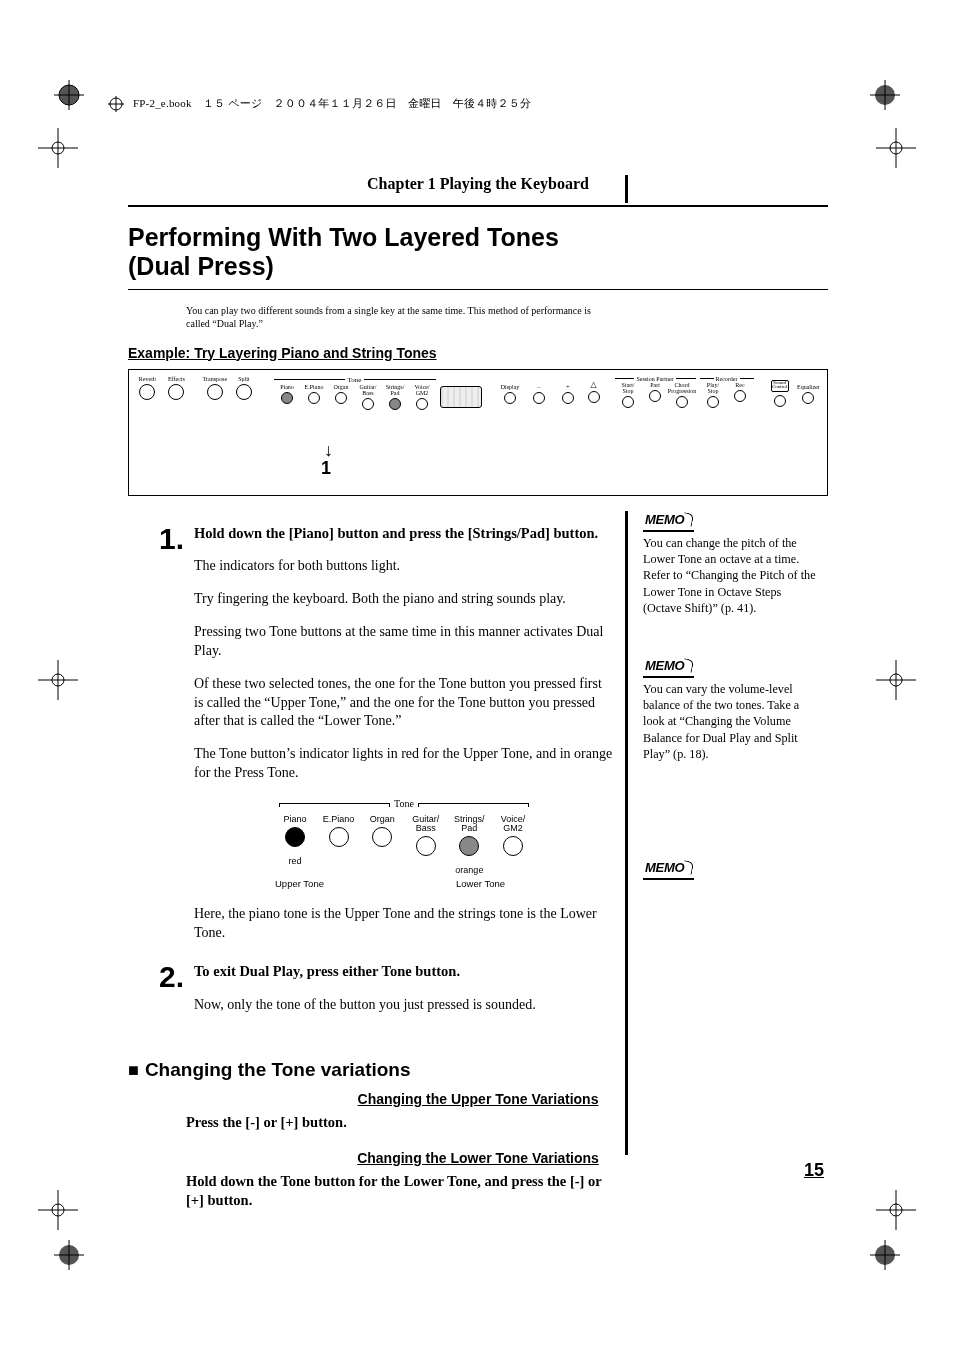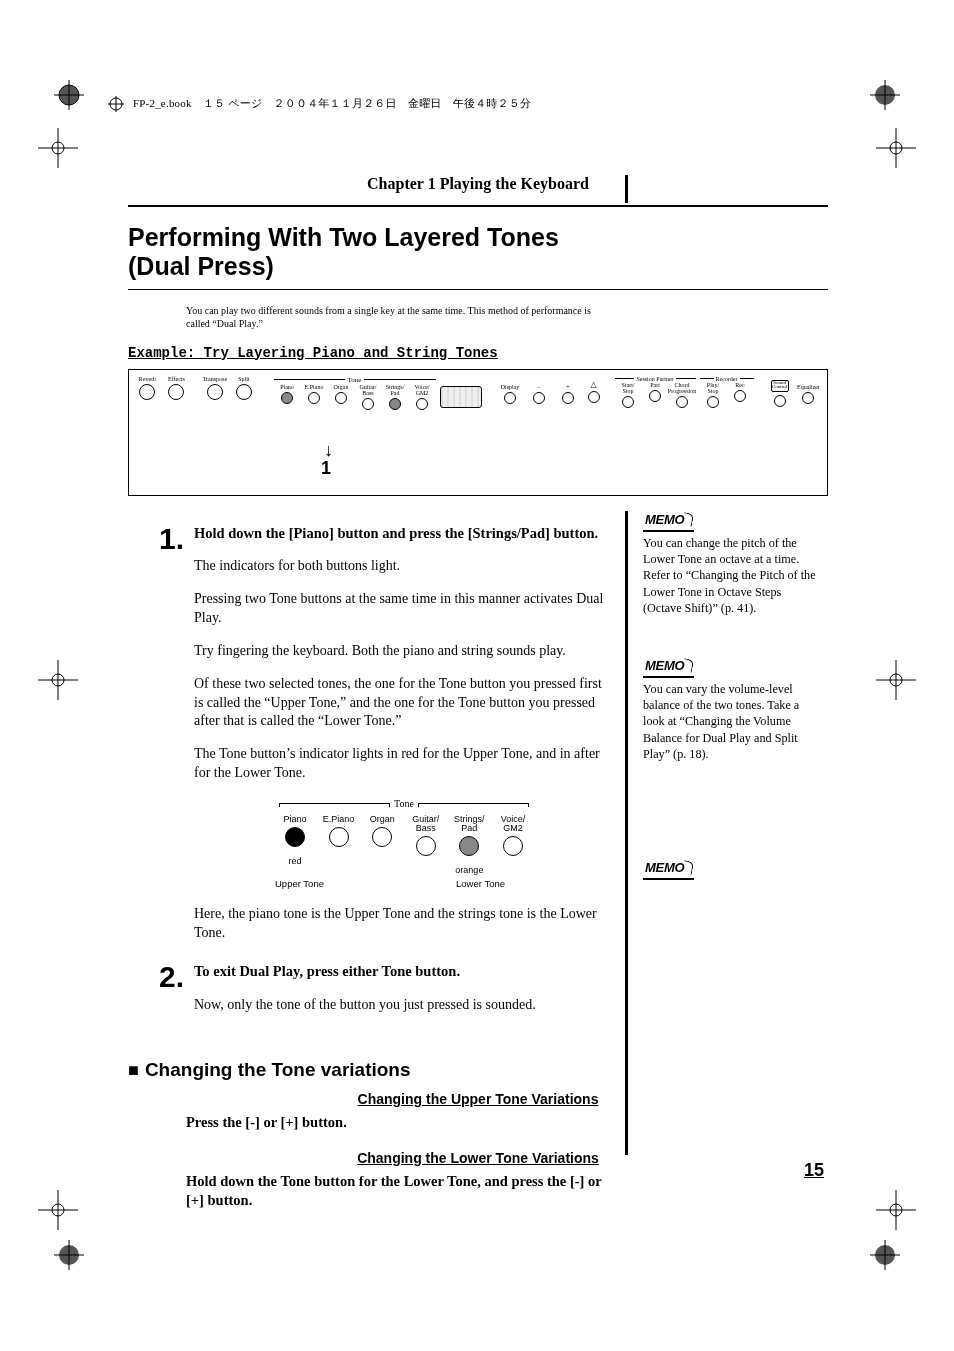--- a/index.html
+++ b/index.html
@@ -58,21 +58,21 @@
     border-top: 1px solid #000;
     margin-bottom: 14px;
   }
   .intro {
     margin-left: 58px;
     width: 430px;
     font-size: 10px;
     line-height: 1.35;
   }
   .example-head {
-    font-family: Liberation Mono, monospace;
+    font-family: Liberation Sans, sans-serif;
     font-weight: bold;
     font-size: 14px;
     text-decoration: underline;
     margin: 14px 0 8px 0;
   }
   .panel-figure {
     border: 1px solid #000;
     height: 95px;
     margin: 6px 0 10px 0;
     padding: 6px 6px 24px 6px;
@@ -431,24 +431,24 @@
     </div>
     <div class="arrow-down">↓</div>
     <div class="arrow-num">1</div>
   </div>
 
   <div class="step-row">
     <div class="step-num"><span>1</span><span class="step-dot">.</span></div>
     <div class="step-body">
       <div class="lead">Hold down the [Piano] button and press the [Strings/Pad] button.</div>
       <p>The indicators for both buttons light.</p>
+      <p>Try fingering the keyboard. Both the piano and string sounds play.</p>
       <p>Pressing two Tone buttons at the same time in this manner activates Dual Play.</p>
-      <p>Try fingering the keyboard. Both the piano and string sounds play.</p>
       <p>Of these two selected tones, the one for the Tone button you pressed first is called the “Upper Tone,” and the one for the Tone button you pressed after that is called the “Lower Tone.”</p>
-      <p>The Tone button’s indicator lights in red for the Upper Tone, and in after for the Lower Tone.</p>
+      <p>The Tone button’s indicator lights in red for the Upper Tone, and in orange for the Press Tone.</p>
 
       <div class="tone-figure">
         <div class="top-bracket">
             <div class="line left"></div>
             <span>Tone</span>
             <div class="line right"></div>
           </div>
         <div class="tone-row">
           <div class="tone-col">
               <div>Piano</div>

